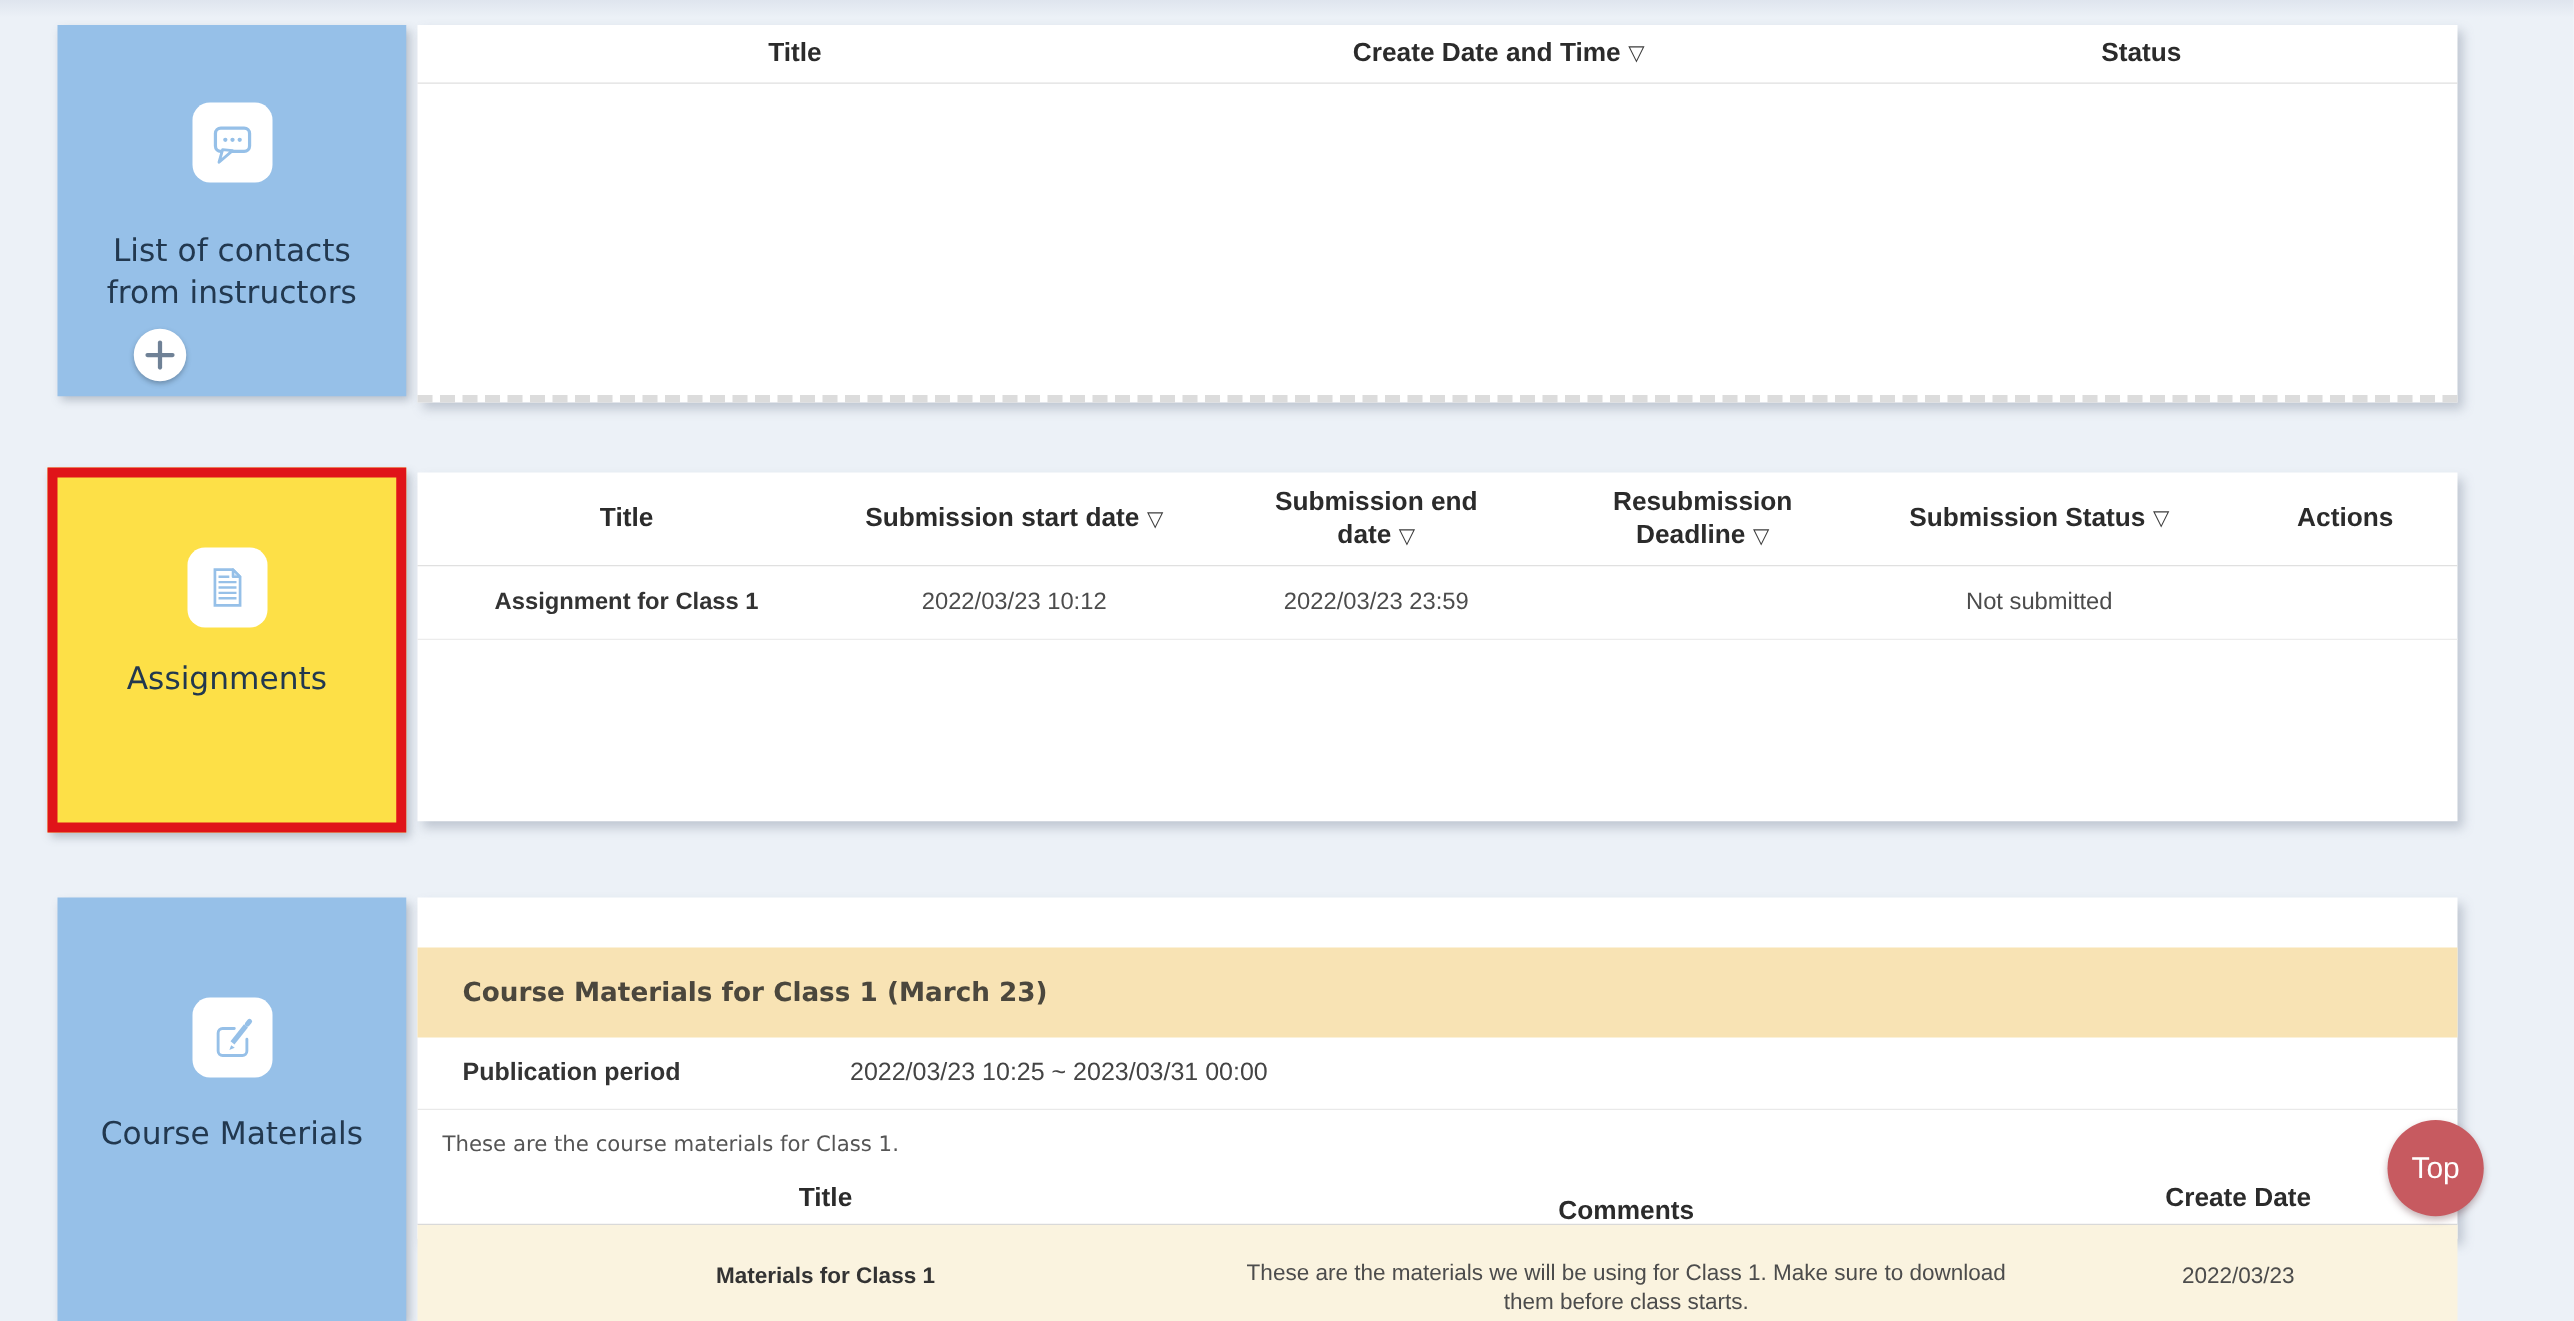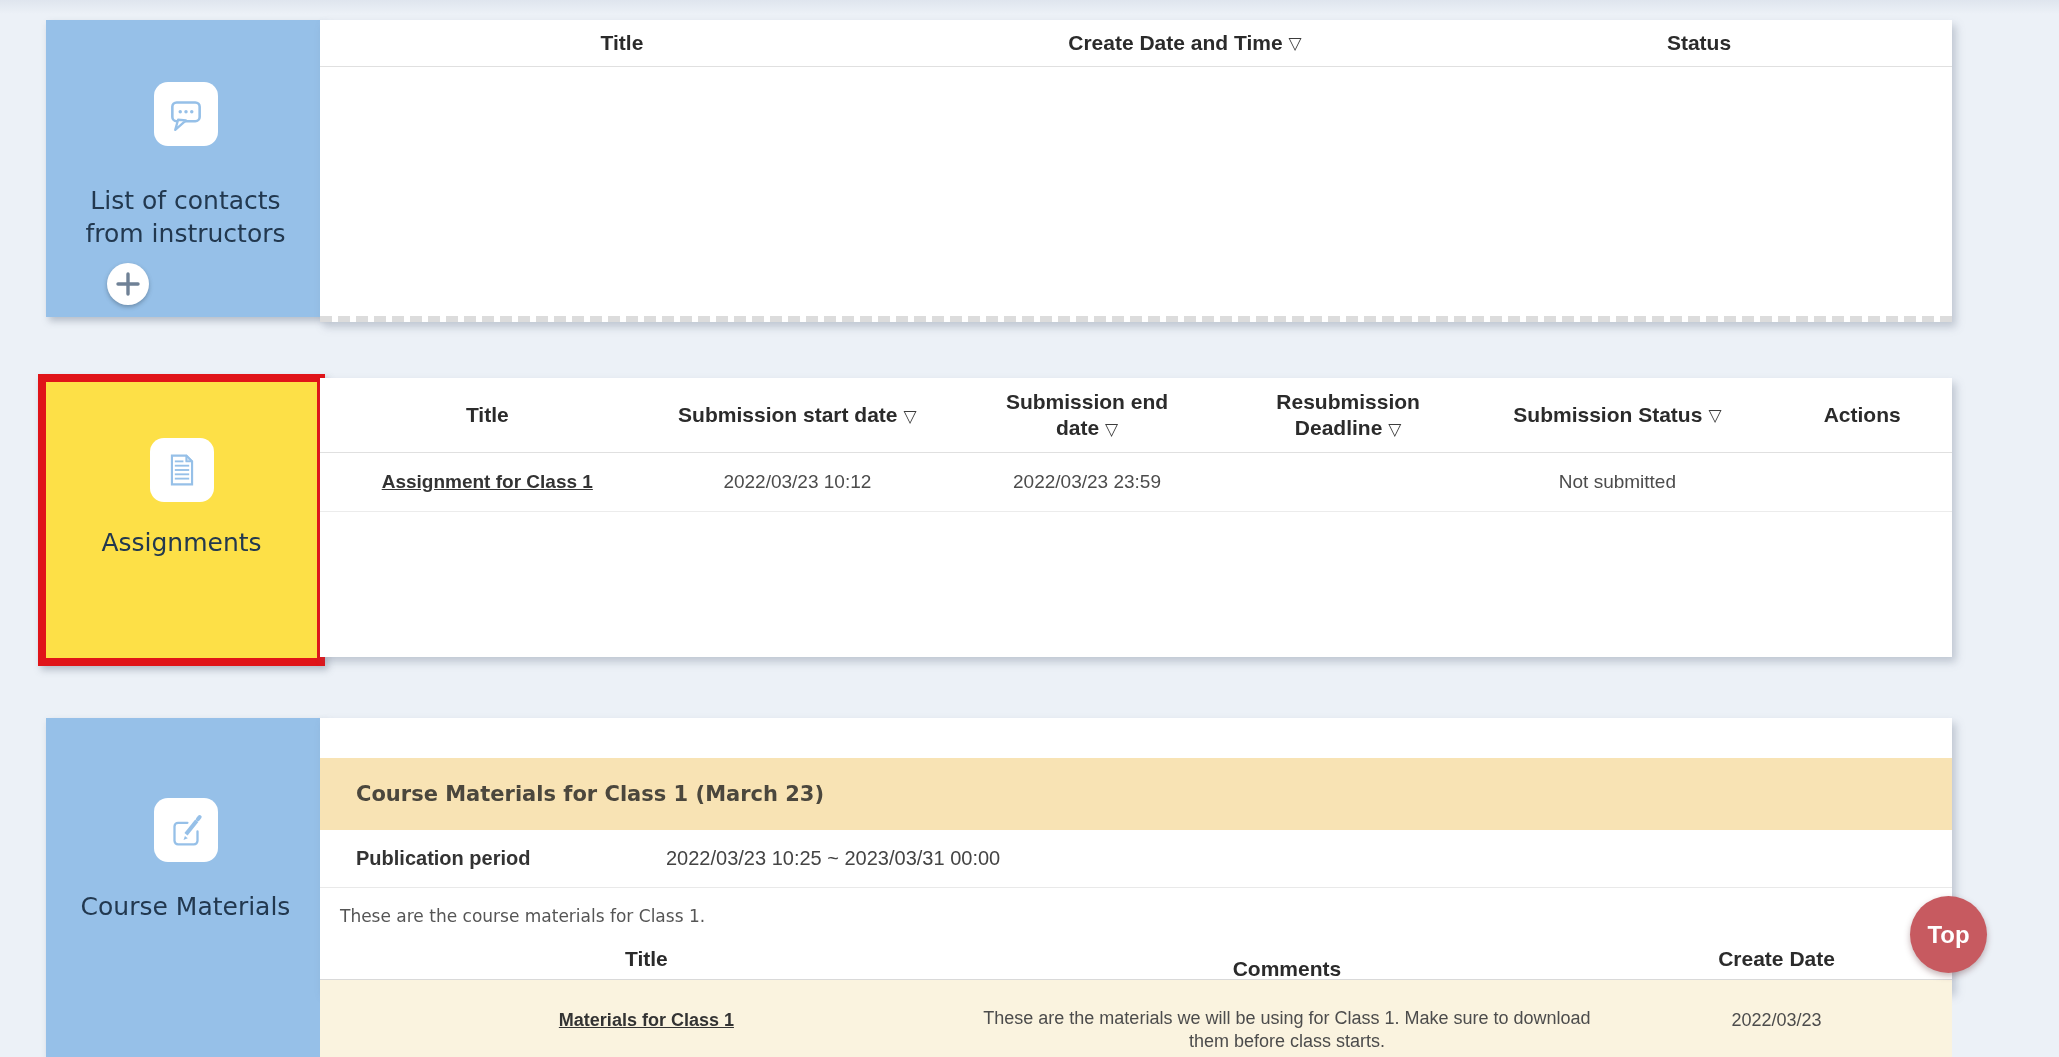--- a/index.html
+++ b/index.html
@@ -33,31 +33,31 @@
 
   .card-materials { top:718px; height:339px; }
   .card-materials .icon-tile { margin-top:80px; }
   .card-materials .card-label { margin-top:28px; }
 
   .plus-btn { position:absolute; left:61px; top:243px; width:42px; height:42px;
               background:#fff; border-radius:50%; display:flex; align-items:center; justify-content:center;
               box-shadow:0 2px 4px rgba(60,80,100,.45); cursor:pointer; }
 
   
-  .panel { position:absolute; left:320px; width:1632px; background:#fff;
+  .panel { position:absolute; left:334px; width:1632px; background:#fff;
            box-shadow:4px 5px 8px rgba(110,120,140,.35); }
   .panel-contacts { top:20px; height:302px; border-bottom:6px dashed #dcdcdc; }
   .panel-assignments { top:378px; height:279px; }
   .panel-materials { top:718px; height:273px; }
 
   .trow { display:flex; width:100%; align-items:center; }
   .cell { display:flex; align-items:center; justify-content:center; text-align:center; }
   .thead { border-bottom:1px solid #e0e0e0; font-weight:bold; color:#2b2b2b; font-size:21px; line-height:26px; }
   .tbody-row { border-bottom:1px solid #ececec; color:#4c4c4c; font-size:19px; }
-  .cell-strong { font-weight:bold; color:#333;text-decoration:underline; }
+  .cell-strong { font-weight:bold; color:#333; }
 
   
   .panel-contacts .thead { height:47px; }
   .s1-title  { width:37%; }
   .s1-create { width:32%; }
   .s1-status { width:31%; }
 
   
   .panel-assignments .thead { height:75px; }
   .panel-assignments .tbody-row { height:59px; }
@@ -86,21 +86,21 @@
   .s3-title    { width:40%; }
   .s3-comments { width:38.5%;margin-top:20px; }
   .s3-create   { width:21.5%; }
   .materials-row { background:#faf3df; height:80px; font-size:18px; color:#4c4c4c; }
   .materials-row .cell { line-height:23px; }
   .materials-row .s3-comments { padding:0 6px; }
 
   
   .top-btn { position:absolute; left:1910px; top:896px; width:77px; height:77px;
              background:#c75a60; border-radius:50%; display:flex; align-items:center; justify-content:center;
-             color:#fff; font-size:24px; box-shadow:0 3px 6px rgba(90,40,45,.35); cursor:pointer; z-index:5;font-weight:bold; }
+             color:#fff; font-size:24px; box-shadow:0 3px 6px rgba(90,40,45,.35); cursor:pointer; z-index:5; }
 
   svg { display:block; }
 </style>
 </head>
 <body>
 
 <div class="page">
   <div class="top-shade"></div>
 
   <div class="card card-contacts">

